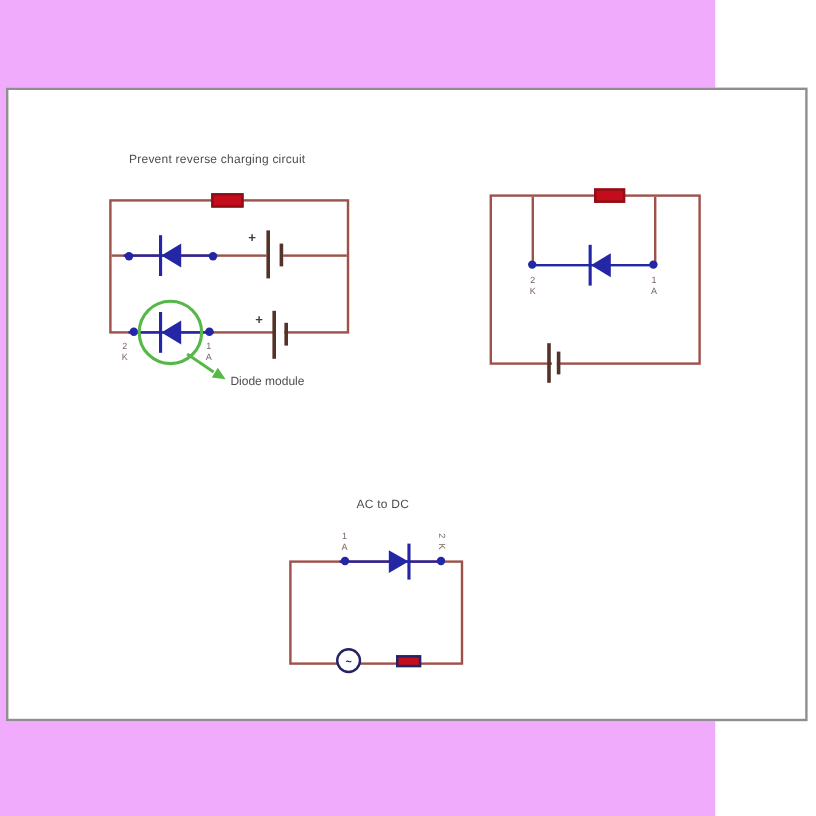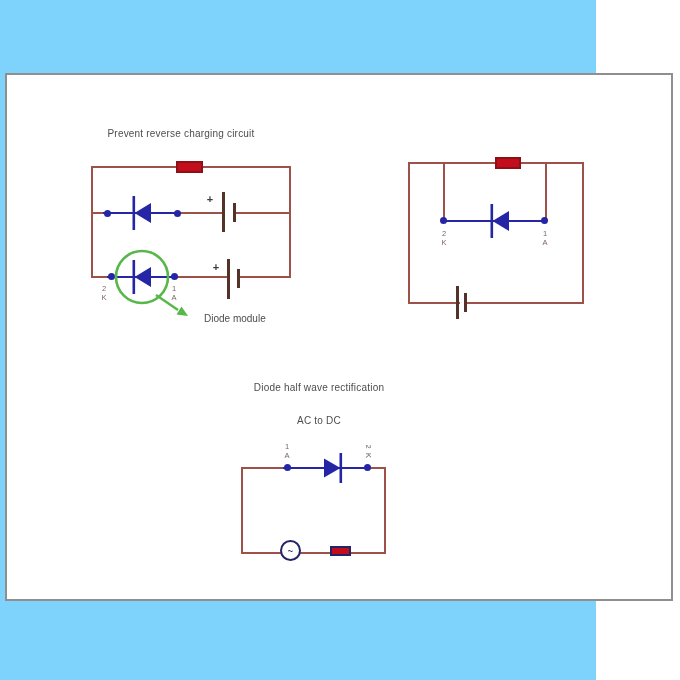--- a/index.html
+++ b/index.html
@@ -1,17 +1,17 @@
 <!DOCTYPE html>
 <html style="--wire: #9d5149; --blue: #2526a6; --green: #56b848; --resistor-fill: #c30d1c; --resistor-border: #8c1016; --navy-border: #232366; --plate: #553228; --frame: #8f8f8f; --text: #4d4d4d; --pin: #7a6660;"><head>
 <meta charset="utf-8">
 <style>
   html,body{margin:0;padding:0;background:#fff;}
   body{width:680px;height:680px;overflow:hidden;font-family:"Liberation Sans",sans-serif;}
-  .canvas{position:relative;width:596px;height:680px;background:#7dd3fc;}
+  .canvas{position:relative;width:596px;height:680px;background:#f0abfc;}
   .group{position:absolute;left:0;top:0;width:680px;height:680px;}
   .frame{position:absolute;left:5px;top:73px;width:668px;height:528px;border:2px solid var(--frame);box-sizing:border-box;background:#fff;}
   .rect-frame{position:absolute;border:2px solid var(--wire);box-sizing:border-box;background:transparent;}
   .wire-h{position:absolute;height:2px;background:var(--wire);}
   .wire-v{position:absolute;width:2px;background:var(--wire);}
   .blue-h{position:absolute;height:2px;background:var(--blue);}
   .dot{position:absolute;width:7px;height:7px;border-radius:50%;background:var(--blue);}
   .resistor{position:absolute;box-sizing:border-box;background:var(--resistor-fill);border:2px solid var(--resistor-border);}
   .resistor.navy{border-color:var(--navy-border);}
   .plate{position:absolute;width:3px;background:var(--plate);}
@@ -72,21 +72,21 @@
     </div>
     <div class="pin-label" style="left:167px;top:284px;">
       <span>1</span>
       <span>A</span>
     </div>
 
     <svg class="svg-abs" style="left:151px;top:292px;" width="44" height="30" viewBox="0 0 44 30">
       <line x1="5" y1="3" x2="27" y2="18" stroke="var(--green)" stroke-width="2.4"></line>
       <polygon points="37,24 25.5,22.5 30.5,14.5" fill="var(--green)"></polygon>
     </svg>
-    <div class="callout" style="left:204px;top:313px;">Diode module</div>
+    <div class="callout" style="left:192px;top:313px;">Diode module</div>
   </div>
 
   <div class="group">
 
     <div class="rect-frame" style="left:408px;top:162px;width:176px;height:142px;"></div>
     <div class="resistor" style="left:495px;top:157px;width:26px;height:12px;"></div>
 
     <div class="wire-v" style="left:443px;top:164px;height:57px;"></div>
     <div class="wire-v" style="left:545px;top:164px;height:57px;"></div>
 
@@ -106,21 +106,20 @@
       <span>1</span>
       <span>A</span>
     </div>
 
     <div class="gap-patch" style="left:460px;top:300px;width:4px;height:6px;"></div>
     <div class="plate" style="left:456px;top:286px;height:33px;"></div>
     <div class="plate" style="left:464px;top:293px;height:19px;"></div>
   </div>
 
   <div class="group">
-    <div class="title" style="left:199px;top:382px;width:240px;">Diode half wave rectification</div>
     <div class="title" style="left:269px;top:415px;width:100px;">AC to DC</div>
 
     <div class="rect-frame" style="left:241px;top:467px;width:145px;height:87px;"></div>
 
     <div class="blue-h" style="left:283px;top:467px;width:86px;"></div>
     <div class="dot" style="left:284px;top:464px;"></div>
     <div class="dot" style="left:364px;top:464px;"></div>
     <svg class="svg-abs" style="left:320px;top:451px;" width="24" height="34" viewBox="0 0 24 34">
       <rect x="19.5" y="2" width="2.6" height="30" fill="var(--blue)"></rect>
       <polygon points="20.5,17 4,7.5 4,26.5" fill="var(--blue)"></polygon>

